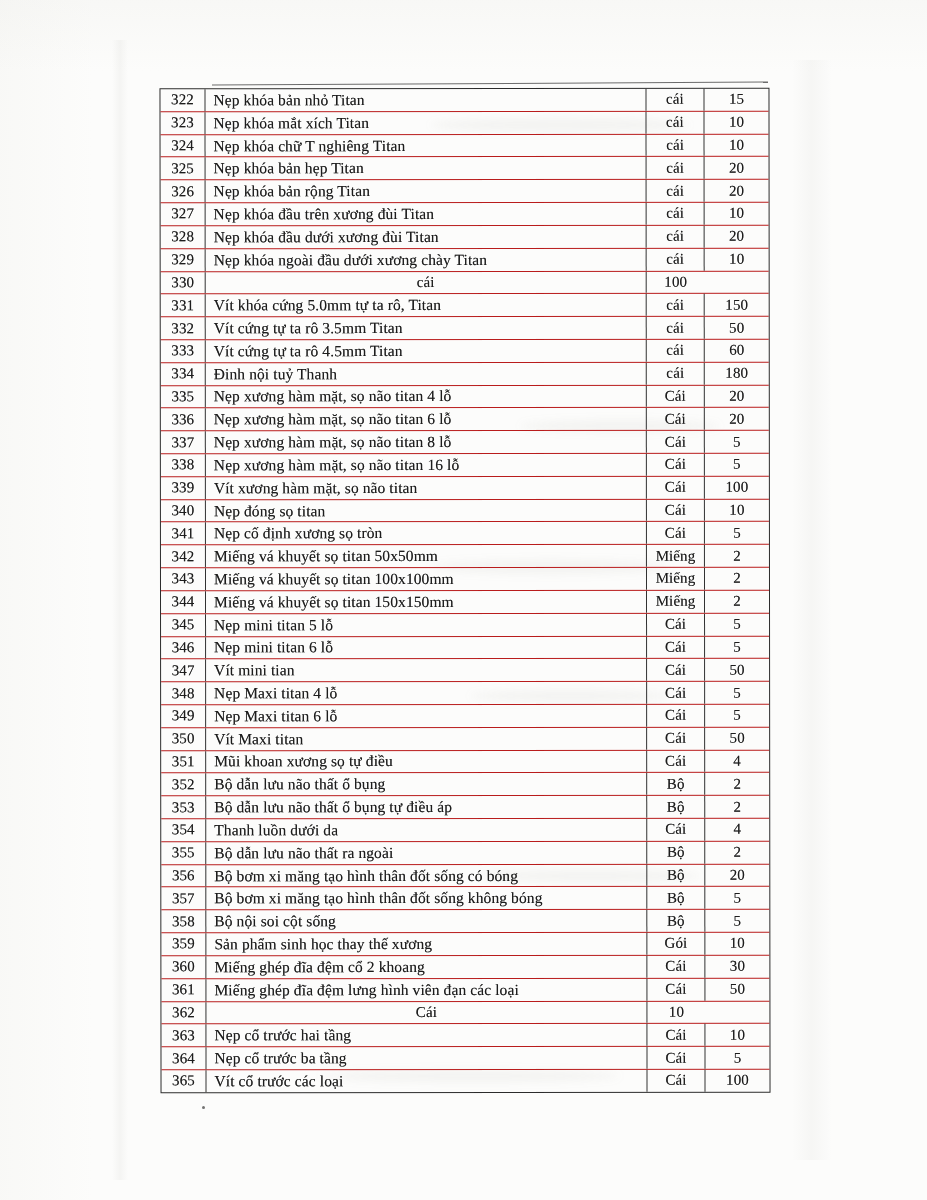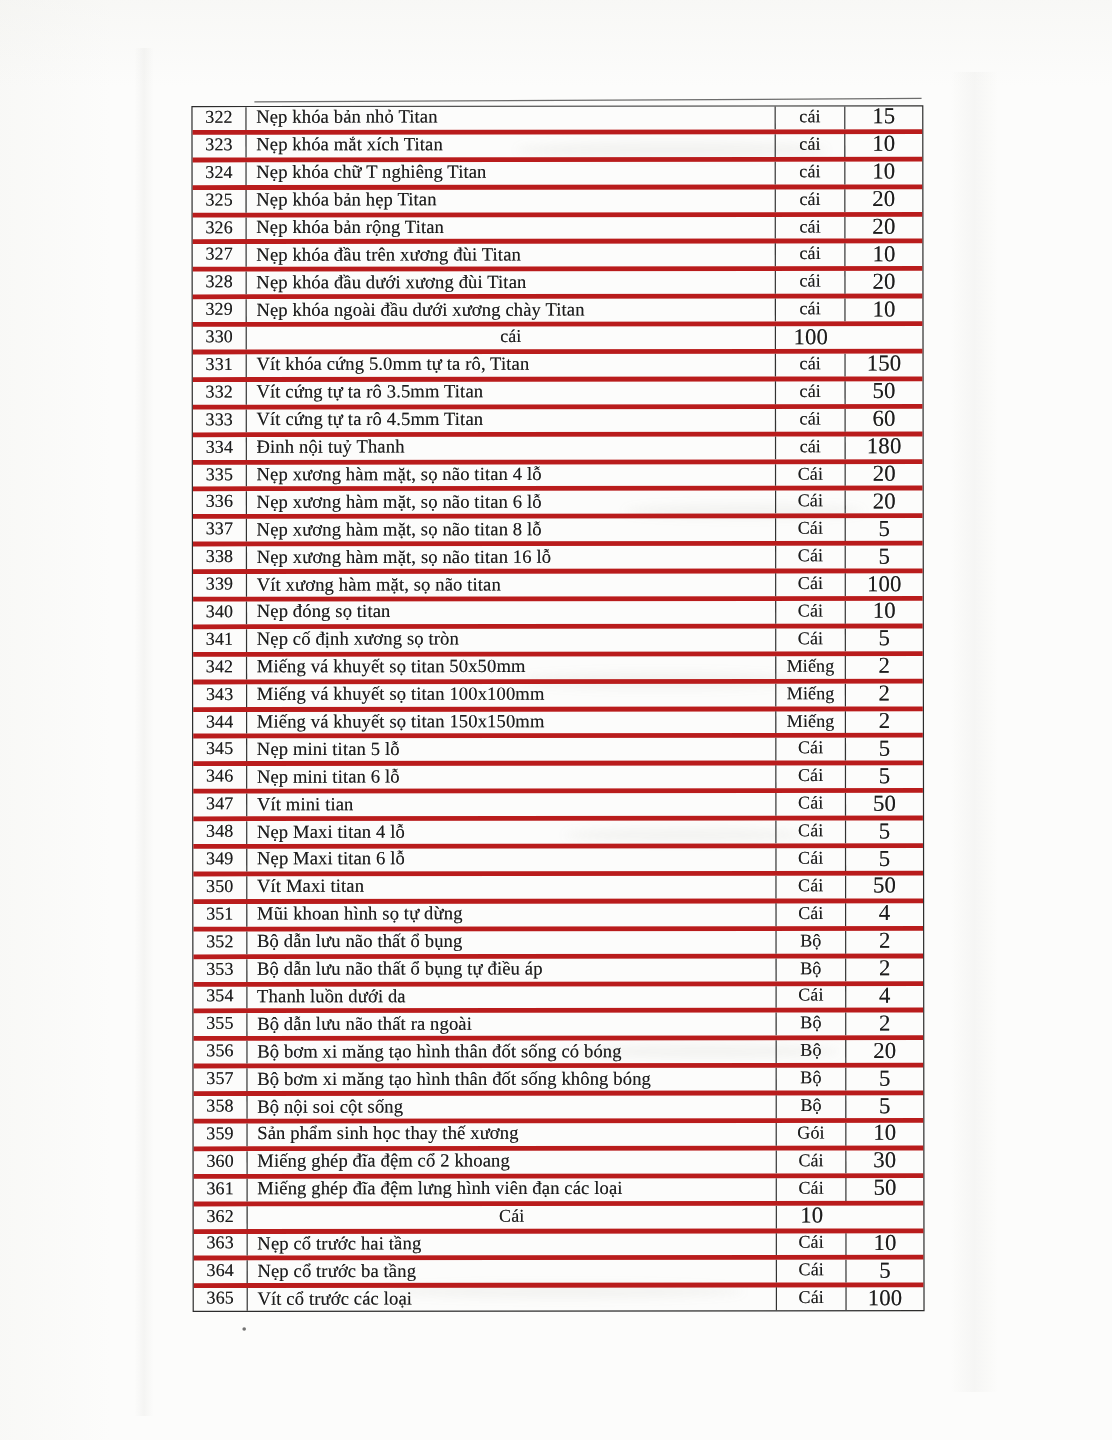--- a/index.html
+++ b/index.html
@@ -19,29 +19,29 @@
   .crease-right{left:792px;top:60px;width:40px;height:1100px;
     background:linear-gradient(90deg,rgba(0,0,0,0),rgba(130,130,120,.05),rgba(0,0,0,0));}
   .smudge{position:absolute;background:rgba(128,128,120,.07);filter:blur(4px);border-radius:50%;pointer-events:none;}
 
   .tbl{
     position:absolute;left:160px;top:88px;width:608px;height:1003px;
     display:flex;flex-direction:column;
     border:1.5px solid #2c2c2c;
     transform:rotate(-0.06deg);
   }
-  .row{flex:1;display:grid;grid-template-columns:45px 1fr 58px 64px;border-bottom:4px solid #b91c1c;min-height:0;}
+  .row{flex:1;display:grid;grid-template-columns:45px 1fr 58px 64px;border-bottom:1px solid #b91c1c;min-height:0;}
   .row:last-child{border-bottom:none;}
   .cell{border-right:1px solid #323232;display:flex;align-items:center;overflow:hidden;white-space:nowrap;
     text-shadow:0 0 .4px rgba(10,10,10,.55);letter-spacing:.1px;}
   .cell:last-child{border-right:none;}
   .c-no{justify-content:center;font-size:15px;}
   .c-desc{padding-left:8px;font-size:15.5px;}
   .c-unit{justify-content:center;font-size:15px;}
-  .c-qty{justify-content:center;font-size:19px;}
+  .c-qty{justify-content:center;font-size:15px;}
 
   .topline{position:absolute;left:212px;top:83px;width:556px;height:1px;background:#3c3c3c;
     transform:rotate(-0.3deg);opacity:.75;}
   .stray-dot{position:absolute;left:202px;top:1106px;width:3px;height:3px;border-radius:50%;
     background:#5a5a5a;opacity:.85;font-size:0;}
 </style>
 </head>
 <body>
 
 <div class="paper"></div>
@@ -227,21 +227,21 @@
     <div class="cell c-qty">5</div>
   </div>
     <div class="row">
     <div class="cell c-no">350</div>
     <div class="cell c-desc">Vít Maxi titan</div>
     <div class="cell c-unit">Cái</div>
     <div class="cell c-qty">50</div>
   </div>
     <div class="row">
     <div class="cell c-no">351</div>
-    <div class="cell c-desc">Mũi khoan hình sọ tự dừng</div>
+    <div class="cell c-desc">Mũi khoan xương sọ tự điều</div>
     <div class="cell c-unit">Cái</div>
     <div class="cell c-qty">4</div>
   </div>
     <div class="row">
     <div class="cell c-no">352</div>
     <div class="cell c-desc">Bộ dẫn lưu não thất ổ bụng</div>
     <div class="cell c-unit">Bộ</div>
     <div class="cell c-qty">2</div>
   </div>
     <div class="row">

